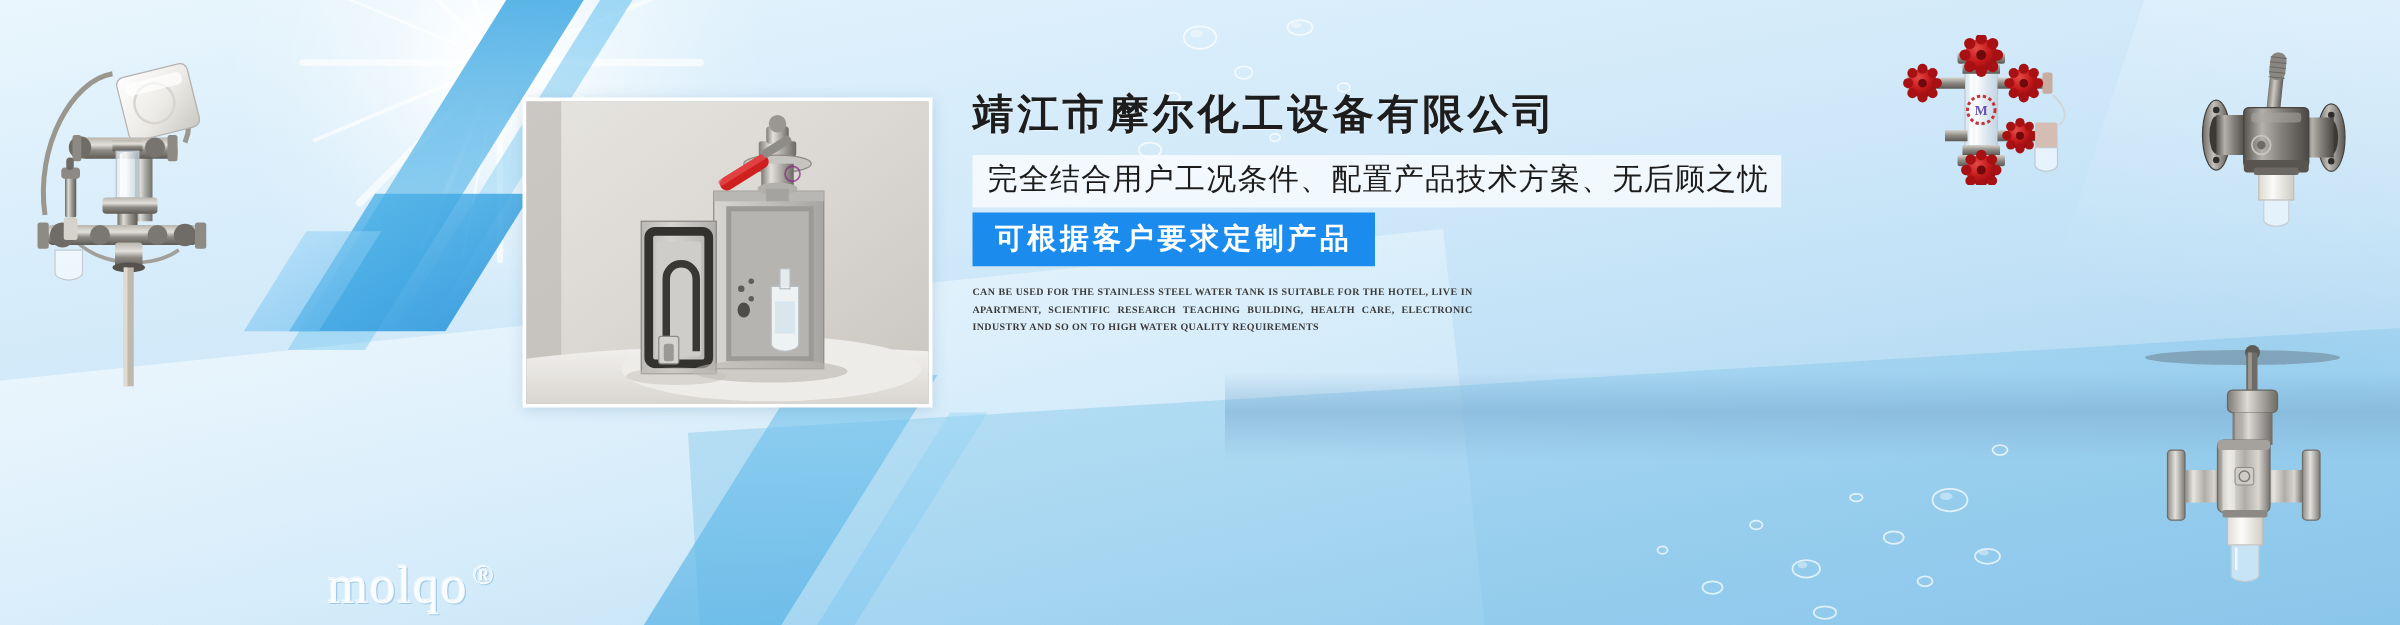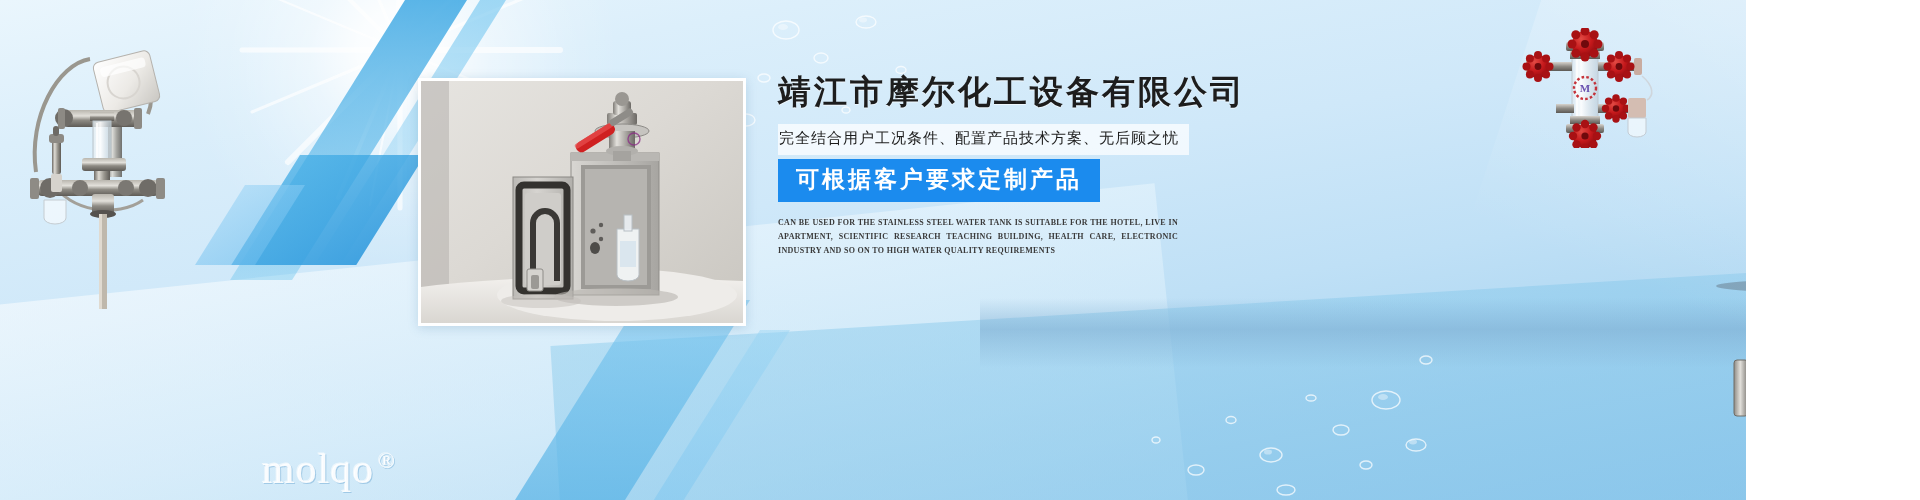--- a/index.html
+++ b/index.html
@@ -6,21 +6,21 @@
     margin: 0;
     padding: 0;
     background: #ffffff;
   }
   body {
     font-family: "Liberation Sans", sans-serif;
   }
 
   .banner {
     position: relative;
-    width: 1746px;
+    width: 1920px;
     height: 500px;
     overflow: hidden;
     background: linear-gradient(170deg, #eaf6fd 0%, #dceffb 18%, #cfe8f9 42%, #bfe0f6 62%, #a9d4f0 82%, #9ccdee 100%);
   }
 
   
   .bg-layer { position: absolute; inset: 0; overflow: hidden; }
 
   .sun-flare {
     position: absolute;
@@ -122,25 +122,25 @@
     letter-spacing: 2px;
     line-height: 1;
     padding: 9px 14px 11px 14px;
     white-space: nowrap;
   }
   .subline {
     display: inline-block;
     margin-top: 14px;
     background: rgba(255,255,255,0.72);
     color: #1c1c1c;
-    font-size: 15px;
+    font-size: 24px;
     font-weight: 500;
     letter-spacing: 1px;
     line-height: 1.25;
-    padding: 5px 10px 7px 1px;
+    padding: 5px 10px 7px 12px;
     white-space: nowrap;
     text-align: right;
   }
   .custom-badge {
     display: inline-block;
     margin-top: 4px;
     background: #1b8bee;
     color: #ffffff;
     font-size: 23px;
     font-weight: 700;

